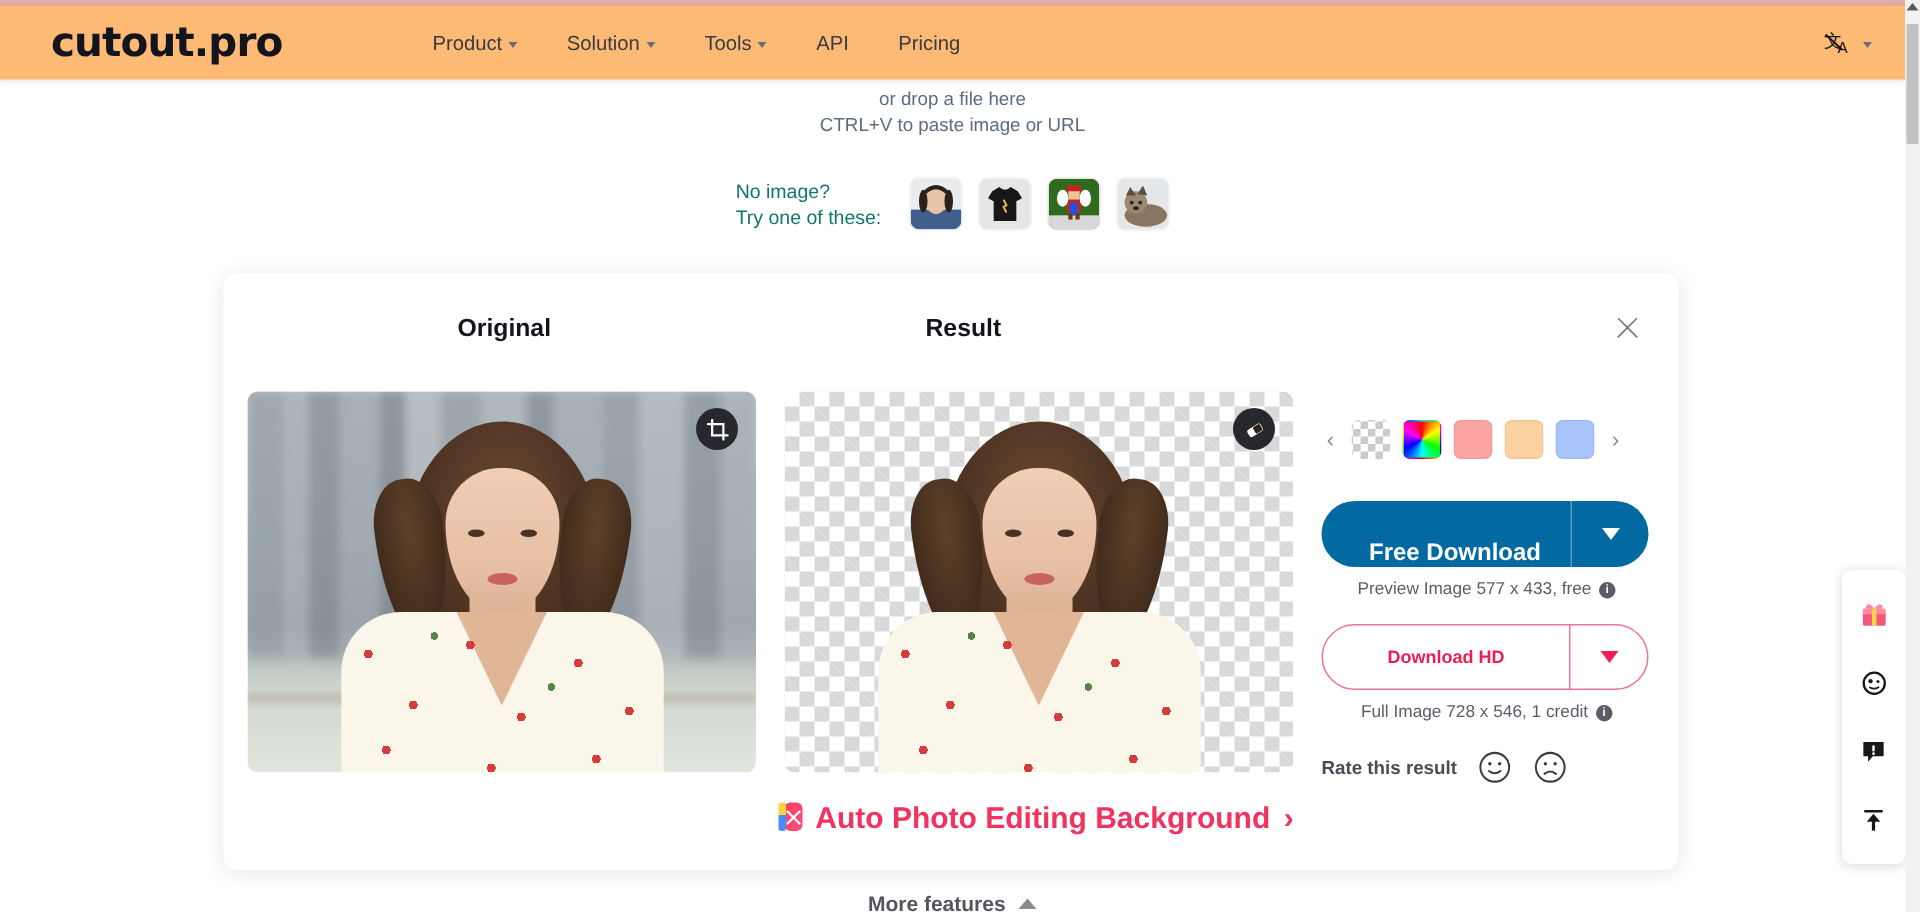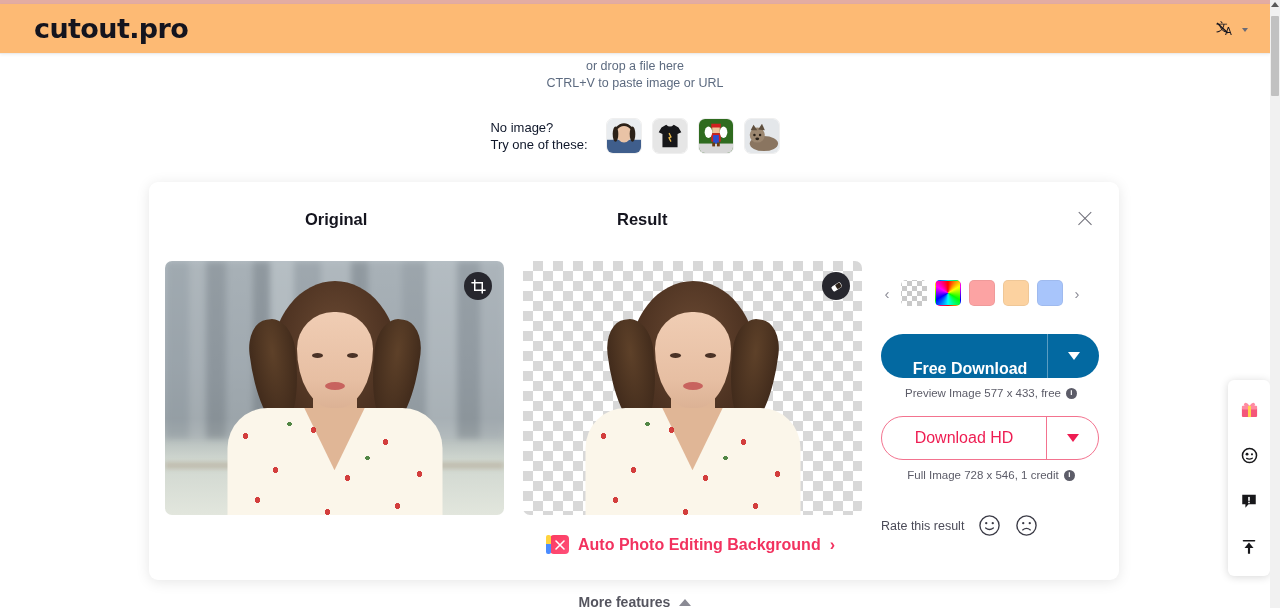--- a/index.html
+++ b/index.html
@@ -87,21 +87,21 @@
     color: #5d6b80;
     font-size: 12.5px;
     line-height: 17px;
   }
   .sample-row {
     position: absolute; top: 118px; left: 0; width: 1270px;
     display: flex; justify-content: center; align-items: center;
     gap: 10px;
   }
   .sample-label {
-    font-size: 13px; color: #0f172a;
+    font-size: 13px; color: #0f766e;
     line-height: 17px; text-align: left;
     margin-right: 8px;
   }
   .thumb {
     width: 36px; height: 36px;
     border-radius: 7px;
     overflow: hidden;
     cursor: pointer;
     border: 1px solid #efefef;
     position: relative;
@@ -164,23 +164,23 @@
     width: 28px; height: 28px; border-radius: 50%;
     background: #27272e;
     display: flex; align-items: center; justify-content: center;
     cursor: pointer; z-index: 3;
   }
 
   .auto-edit-link {
     position: absolute;
     left: 374px; width: 339px;
     top: 353px;
-    display: flex; align-items: flex-end; justify-content: center;
+    display: flex; align-items: flex-start; justify-content: center;
     gap: 9px;
-    font-size: 16px; font-weight: 600;
+    font-size: 20px; font-weight: 600;
     color: #f2325f;
     cursor: pointer;
     white-space: nowrap;
   }
   .auto-edit-icon {
     width: 19px; height: 19px; border-radius: 4px;
     background: linear-gradient(135deg,#fb3b5f,#ff4f7a);
     display: flex; align-items: center; justify-content: center;
     position: relative;
   }
@@ -280,29 +280,29 @@
     margin-top: 17px;
     width: 218px; height: 44px;
     background: #fff;
     border: 1.4px solid #f3738f;
     border-radius: 23px;
     display: flex; align-items: center;
     cursor: pointer;
   }
   .btn-outline .lbl {
     flex: 1; text-align: center;
-    color: #ee1d52; font-size: 16px; font-weight: 400;
+    color: #ee1d52; font-size: 12px; font-weight: 700;
     padding-left: 0;
   }
   .btn-outline .btn-split { border-left: 1.4px solid #f3738f; }
 
   .rate-row {
-    margin-top: 33px;
+    margin-top: 19px;
     display: flex; align-items: center; gap: 14px;
-    font-size: 12.5px; color: #4b4b58;
+    font-size: 12.5px; color: #4b4b58; font-weight: bold;
   }
   .face {
     width: 23px; height: 23px;
     cursor: pointer;
   }
 
   
   .divider {
     position: absolute; left: 165px; top: 571px;
     width: 938px; height: 1px; background: #ececec;
@@ -453,20 +453,40 @@
 </head>
 <body>
 
 <div id="page">
 
   <div class="top-accent"></div>
 
   <div class="header">
     <div class="logo">cutout.pro</div>
 
+    <div class="nav">
+      <div class="nav-item">
+        <span>Product</span>
+        <span class="caret"></span>
+      </div>
+      <div class="nav-item">
+        <span>Solution</span>
+        <span class="caret"></span>
+      </div>
+      <div class="nav-item">
+        <span>Tools</span>
+        <span class="caret"></span>
+      </div>
+      <div class="nav-item">
+        <span>API</span>
+      </div>
+      <div class="nav-item">
+        <span>Pricing</span>
+      </div>
+    </div>
 
     <div class="header-right">
       <div class="lang">
         <svg width="22" height="20" viewBox="0 0 22 20">
           <text x="0" y="12" font-size="12" font-family="DejaVu Sans, sans-serif" fill="#14141e">文</text>
           <text x="9" y="16" font-size="10" font-family="DejaVu Sans, sans-serif" fill="#14141e">A</text>
           <line x1="1" y1="4" x2="12" y2="14" stroke="#14141e" stroke-width="1.3"></line>
         </svg>
         <span class="caret"></span>
       </div>

